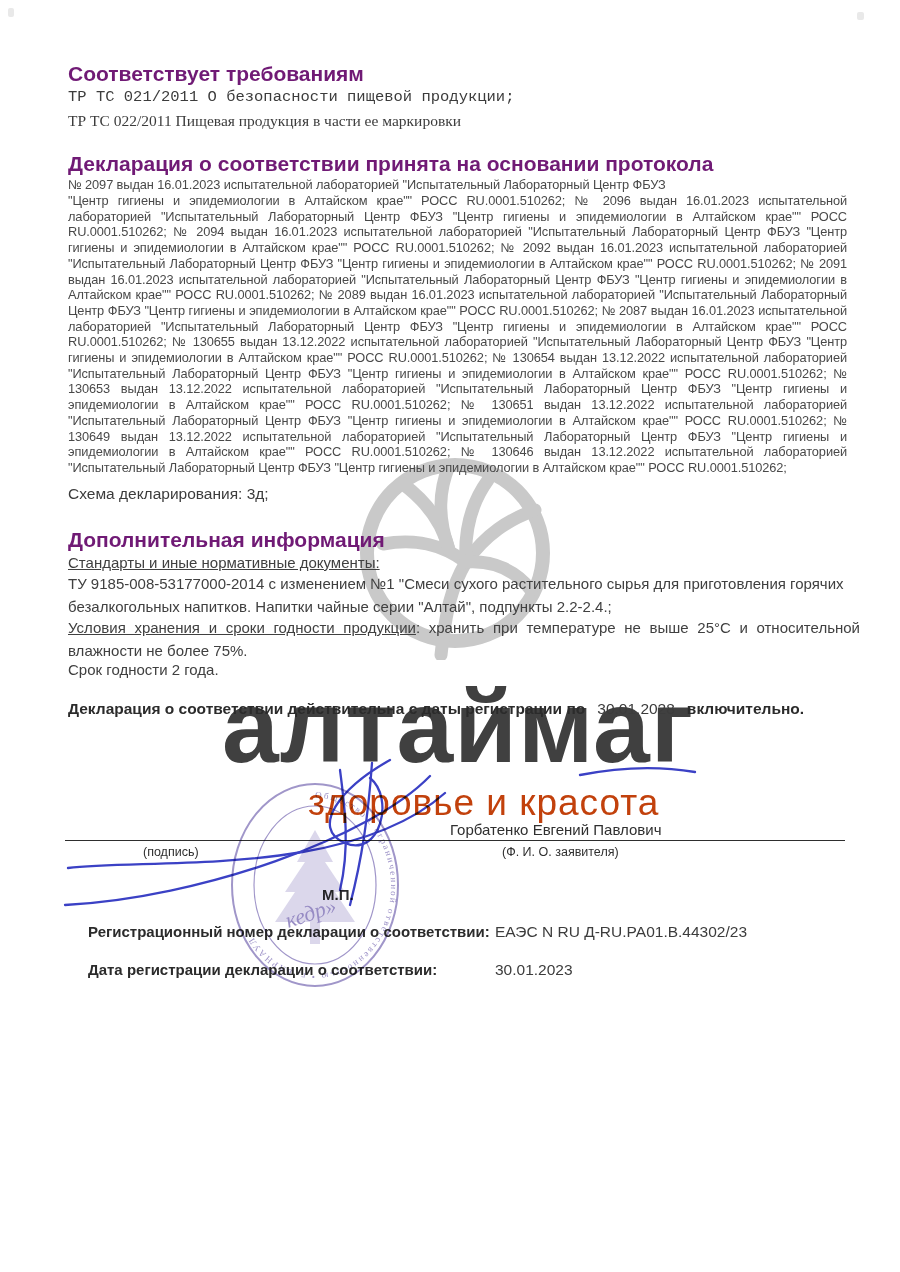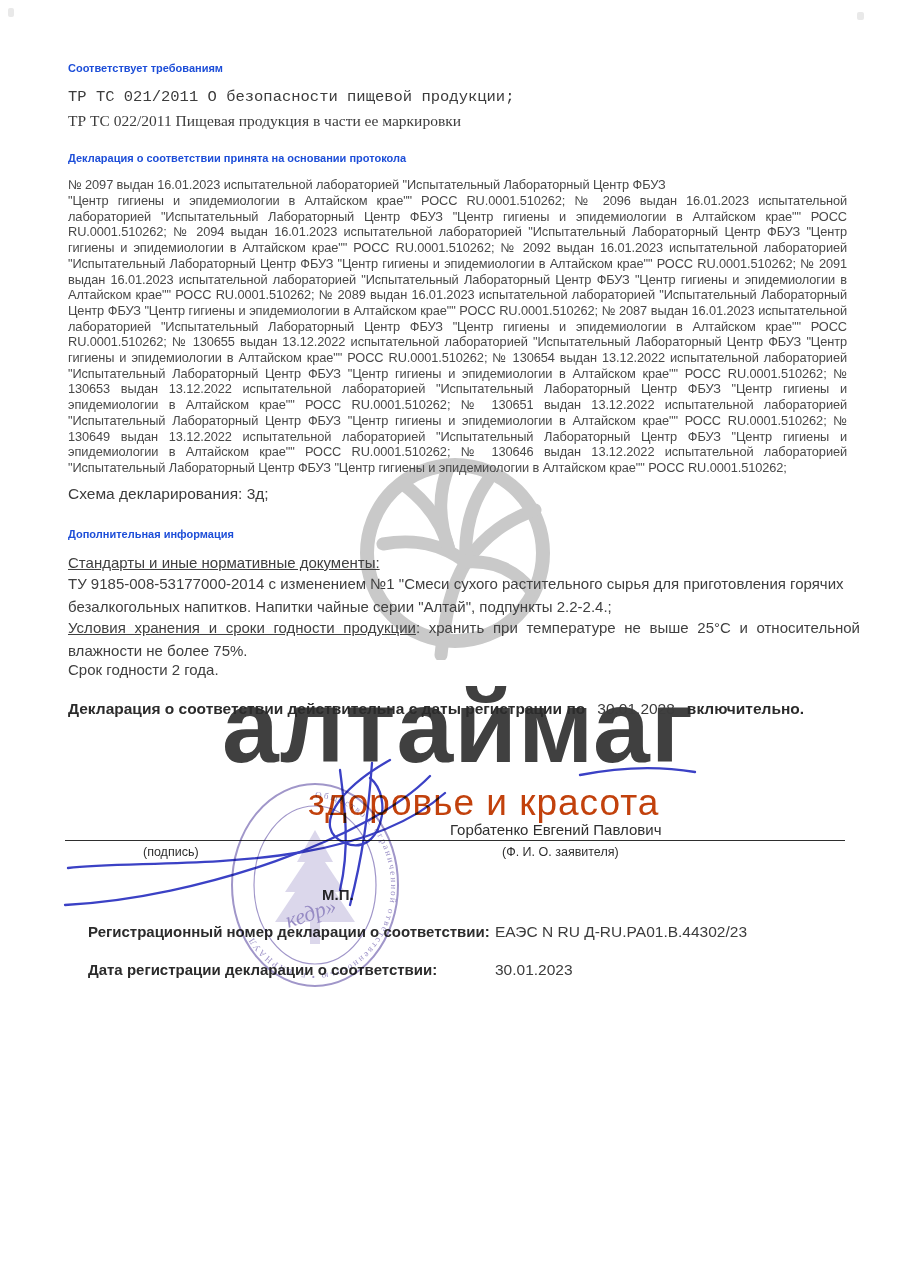--- a/index.html
+++ b/index.html
@@ -3,21 +3,21 @@
 <meta charset="utf-8">
 <style>
   * { margin:0; padding:0; box-sizing:border-box; }
   html,body { background:#ffffff; }
   #page {
     position:relative; width:900px; height:1272px; background:#ffffff;
     font-family:"Liberation Sans", sans-serif; color:#3a3a3a; overflow:hidden;
   }
   .abs { position:absolute; }
   .txt { z-index:3; }
-  .h { font-size:11px; font-weight:bold; color:#1d4ed8; }
+  .h { font-size:21px; font-weight:bold; color:#701a75; }
   .line15 { font-size:15.5px; color:#3c3c3c; }
   .protocol-first, .protocol-body {
     font-size:12.8px; line-height:15.7px; color:#494949; letter-spacing:-0.1px;
   }
   .protocol-body { text-align:justify; }
   .u { text-decoration:underline; }
   .info { font-size:15px; line-height:22.5px; color:#404040; }
   .just { text-align:justify; }
   .validity { font-size:15.5px; font-weight:bold; color:#2b2b2b; }
   .validity .date { font-weight:normal; color:#3c3c3c; padding:0 12px; }

